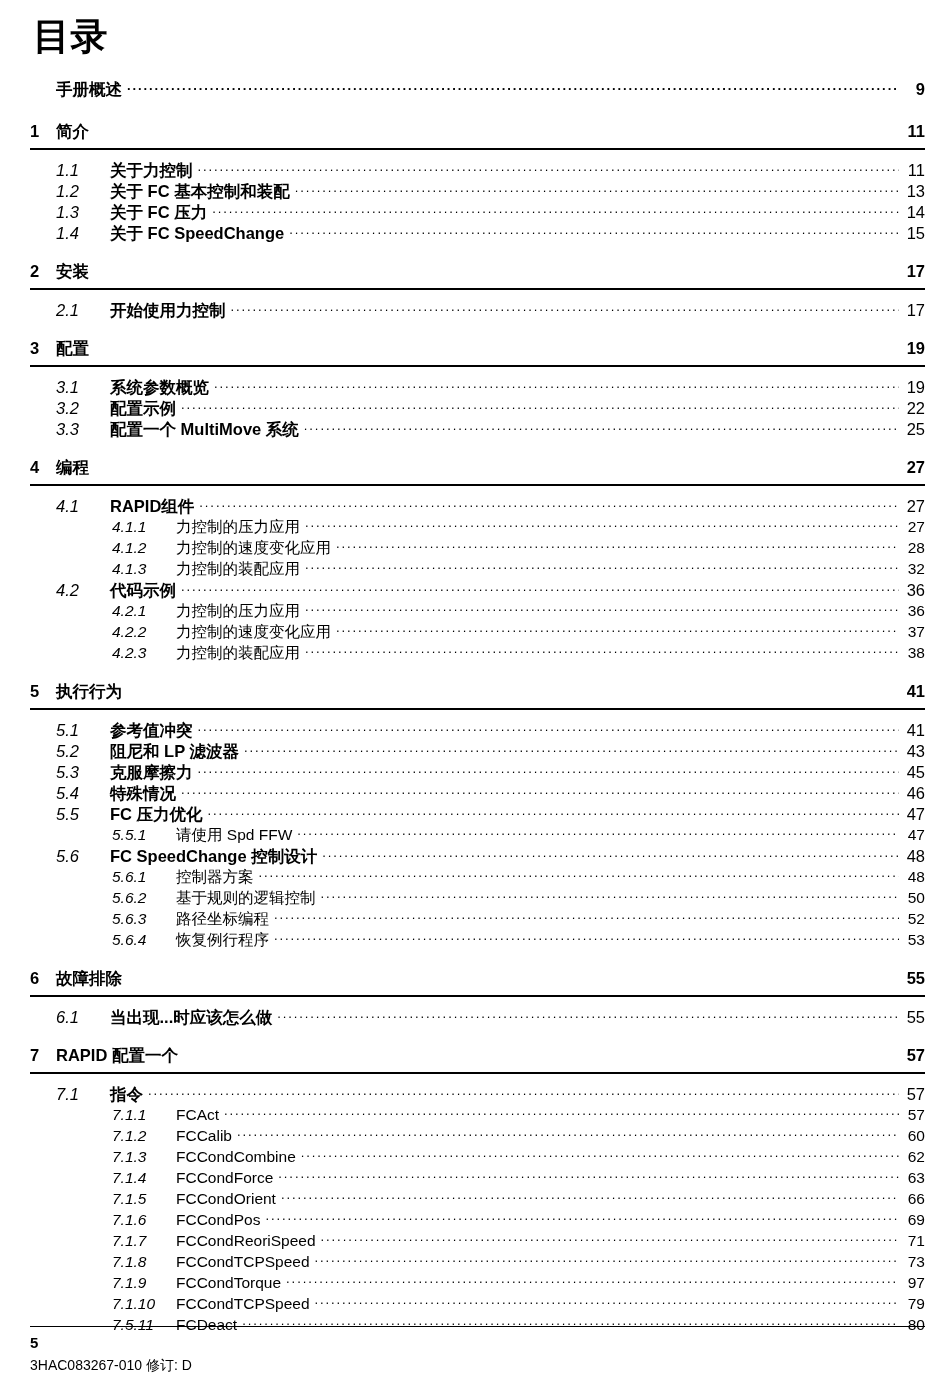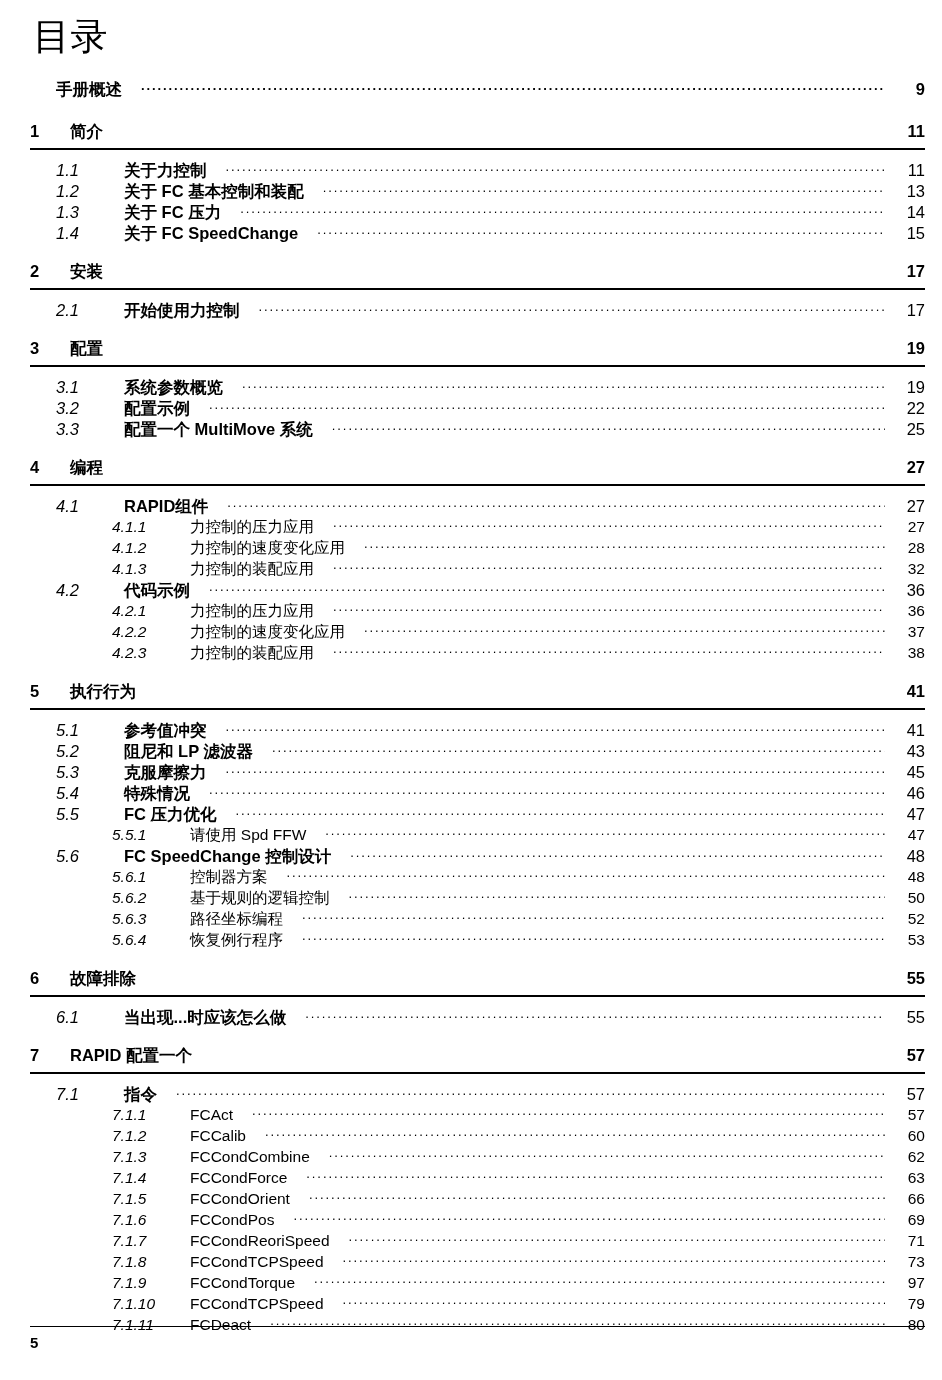--- a/index.html
+++ b/index.html
@@ -22,21 +22,21 @@
     height: 1380px;
     box-sizing: border-box;
   }
 
   
   .toc-title {
     position: absolute;
     left: 33px;
     top: 18px;
     font-size: 37px;
-    font-weight: normal;
+    font-weight: bold;
     letter-spacing: 0.5px;
     line-height: 1.05;
     white-space: nowrap;
   }
 
   
   .toc-body {
     position: absolute;
     left: 0;
     top: 78px;
@@ -44,21 +44,20 @@
   }
 
   .entry {
     position: relative;
     display: flex;
     align-items: baseline;
     width: 942px;
     box-sizing: border-box;
     padding-right: 17px;
     white-space: nowrap;
-    gap: 14px;
   }
 
   .num {
     flex: 0 0 auto;
     text-align: left;
   }
   .label {
     flex: 0 0 auto;
   }
   .leader {
@@ -532,28 +531,29 @@
       </div>
       <div class="entry lvl3">
         <span class="num">7.1.10</span>
         <span class="label">FCCondTCPSpeed</span>
         <span class="leader">
           <span>........................................................................................................................................................................................................</span>
         </span>
         <span class="pg">79</span>
       </div>
       <div class="entry lvl3">
-        <span class="num">7.1.11</span>
+        <span class="num">7.5.11</span>
         <span class="label">FCDeact</span>
         <span class="leader">
           <span>........................................................................................................................................................................................................</span>
         </span>
         <span class="pg">80</span>
       </div>
     </div>
 
   <div class="footer">
     <div class="footer-row">
       <span>5</span>
     </div>
+    <div class="footer-sub">3HAC083267-010 修订: D</div>
   </div>
 
 </div>
 
 </body></html>

